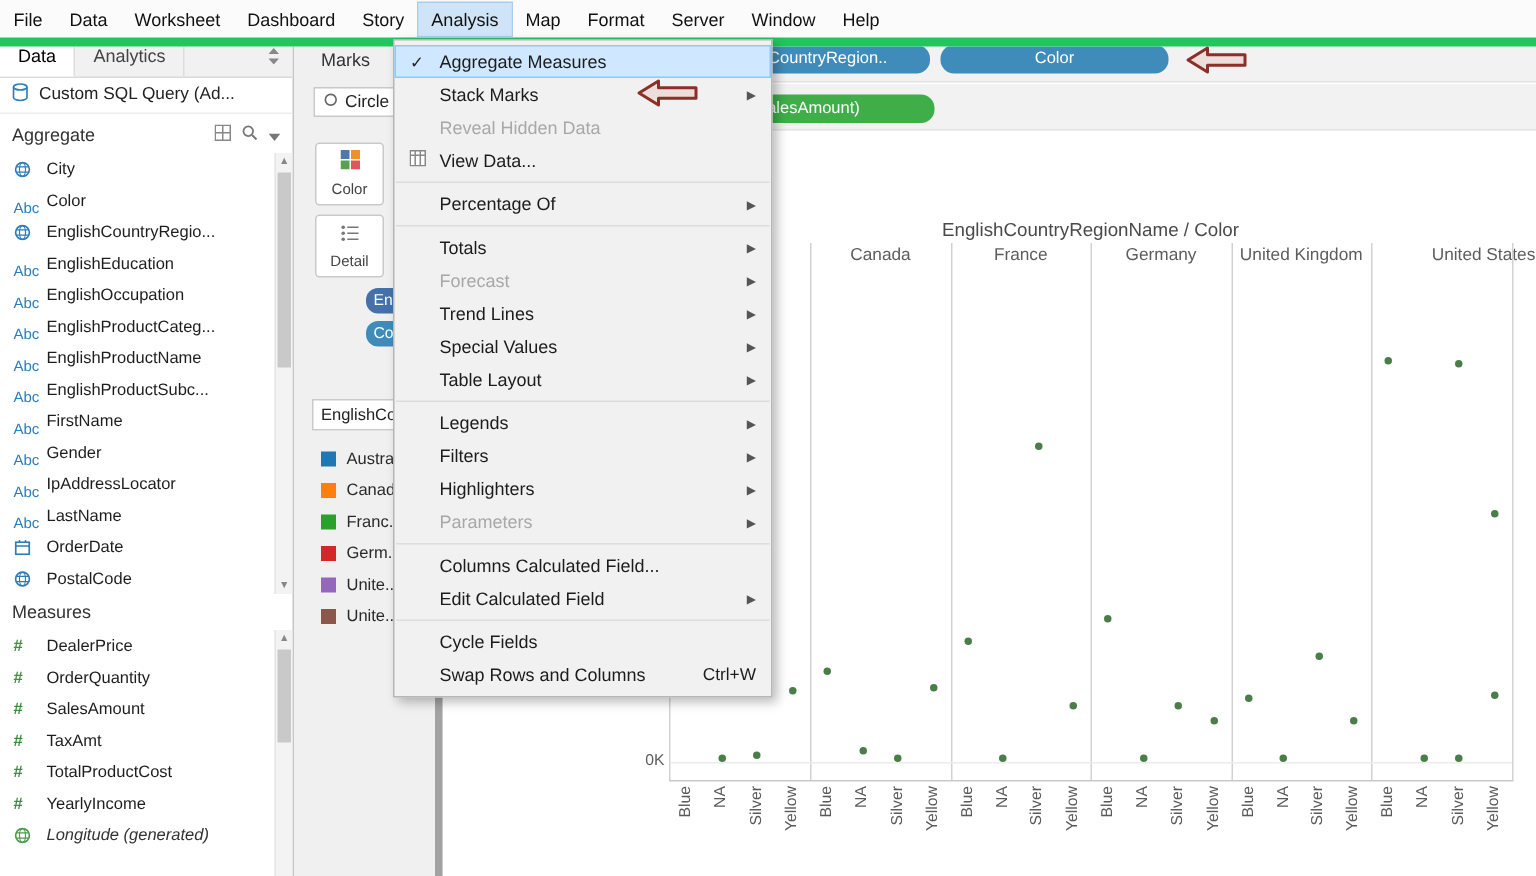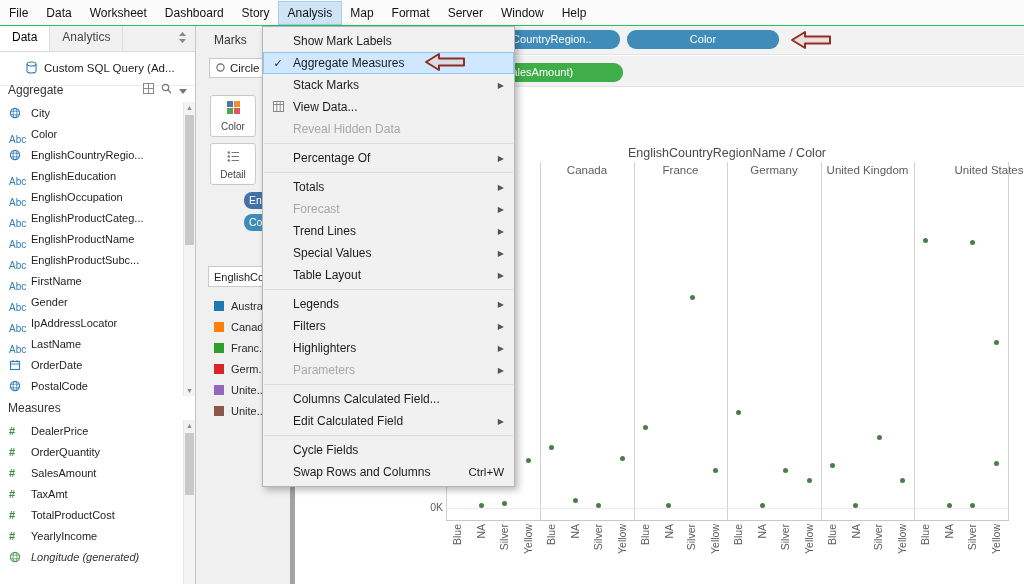--- a/index.html
+++ b/index.html
@@ -1,34 +1,34 @@
 <!DOCTYPE html>
 <html><head>
 <meta charset="utf-8">
 <style>
   html,body{margin:0;padding:0;width:1024px;height:584px;overflow:hidden;background:#fff;
     font-family:"Liberation Sans", sans-serif;}
   #app{position:relative;width:1024px;height:584px;background:#fff;overflow:hidden;}
 
   
   #menubar{position:absolute;left:0;top:0;width:1024px;height:25px;background:#fbfbfb;
-    border-bottom:1px solid #22c55e;display:flex;align-items:center;font-size:12px;color:#111;z-index:40;}
+    border-bottom:6px solid #22c55e;display:flex;align-items:center;font-size:12px;color:#111;z-index:40;}
   .mb-item{padding:4px 9px;cursor:default;white-space:nowrap;}
   .mb-item.open{background:#cfe4f7;outline:1px solid #a9cdec;}
 
   
   #data-pane{position:absolute;left:0;top:25px;width:195px;height:559px;background:#fff;
     border-right:1px solid #c6c6c6;z-index:2;overflow:hidden;}
   #tabs{position:absolute;left:0;top:0;width:195px;height:26px;background:#f1f1f1;
     border-bottom:1px solid #d9d9d9;display:flex;align-items:stretch;font-size:12px;}
   .tab{padding:0 12px;line-height:25px;color:#444;border-right:1px solid #ddd;}
   .tab.active{background:#fff;color:#000;}
   #pane-resize{margin-left:auto;padding:7px 8px 0 0;}
-  #connection{position:absolute;left:0;top:26px;width:195px;height:35px;display:flex;align-items:center;
-    gap:6px;padding-left:25px;font-size:11.5px;color:#222;border-bottom:1px solid #ededed;box-sizing:border-box;}
+  #connection{position:absolute;left:0;top:26px;width:195px;height:25px;display:flex;align-items:center;
+    gap:6px;padding-left:7px;font-size:11.5px;color:#222;border-bottom:1px solid #ededed;box-sizing:border-box;}
   .sec-header{position:absolute;left:0;width:195px;height:24px;display:flex;align-items:center;
     padding:0 8px;box-sizing:border-box;font-size:12px;color:#333;}
   #dim-header{top:53px;}
   #meas-header{top:371px;}
   .hdr-icons{margin-left:auto;display:flex;align-items:center;gap:7px;}
   #dim-list{position:absolute;left:0;top:77px;width:184px;height:294px;overflow:hidden;}
   #meas-list{position:absolute;left:0;top:395px;width:184px;height:165px;overflow:hidden;}
   .frow{height:21px;display:flex;align-items:center;padding-left:9px;}
   .ficon{width:22px;display:flex;align-items:center;}
   .flabel{font-size:11px;color:#1e1e1e;white-space:nowrap;}
@@ -463,50 +463,45 @@
       <div class="dot" style="left: 970.25px; top: 239.5px; background: rgb(74, 125, 73);"></div>
       <div class="dot" style="left: 970.25px; top: 502.5px; background: rgb(74, 125, 73);"></div>
       <div class="dot" style="left: 993.75px; top: 339.5px; background: rgb(74, 125, 73);"></div>
       <div class="dot" style="left: 993.75px; top: 460.5px; background: rgb(74, 125, 73);"></div>
     </div>
   <div id="axis-bottom"></div>
   <div id="zero-line"></div>
   <div id="ytick">0K</div>
 
   <div id="analysis-menu">
-      <div class="mi">
-        <span class="gut"></span>
-        <span class="lab">Show Mark Labels</span>
-        <span class="right"></span>
-      </div>
       <div class="mi hl">
         <span class="gut">✓</span>
         <span class="lab">Aggregate Measures</span>
         <span class="right"></span>
       </div>
       <div class="mi">
         <span class="gut"></span>
         <span class="lab">Stack Marks</span>
         <span class="right arr">▶</span>
+      </div>
+      <div class="mi dis">
+        <span class="gut"></span>
+        <span class="lab">Reveal Hidden Data</span>
+        <span class="right"></span>
       </div>
       <div class="mi">
         <span class="gut"><svg width="11" height="11" viewBox="0 0 11 11">
             <rect x="0.5" y="0.5" width="10" height="10" fill="#fff" stroke="#888"></rect>
             <line x1="0.5" y1="3.5" x2="10.5" y2="3.5" stroke="#888"></line>
             <line x1="3.8" y1="0.5" x2="3.8" y2="10.5" stroke="#888"></line>
             <line x1="7.2" y1="0.5" x2="7.2" y2="10.5" stroke="#888"></line>
           </svg></span>
         <span class="lab">View Data...</span>
         <span class="right"></span>
       </div>
-      <div class="mi dis">
-        <span class="gut"></span>
-        <span class="lab">Reveal Hidden Data</span>
-        <span class="right"></span>
-      </div>
       <div class="msep"></div>
       <div class="mi">
         <span class="gut"></span>
         <span class="lab">Percentage Of</span>
         <span class="right arr">▶</span>
       </div>
       <div class="msep"></div>
       <div class="mi">
         <span class="gut"></span>
         <span class="lab">Totals</span>

